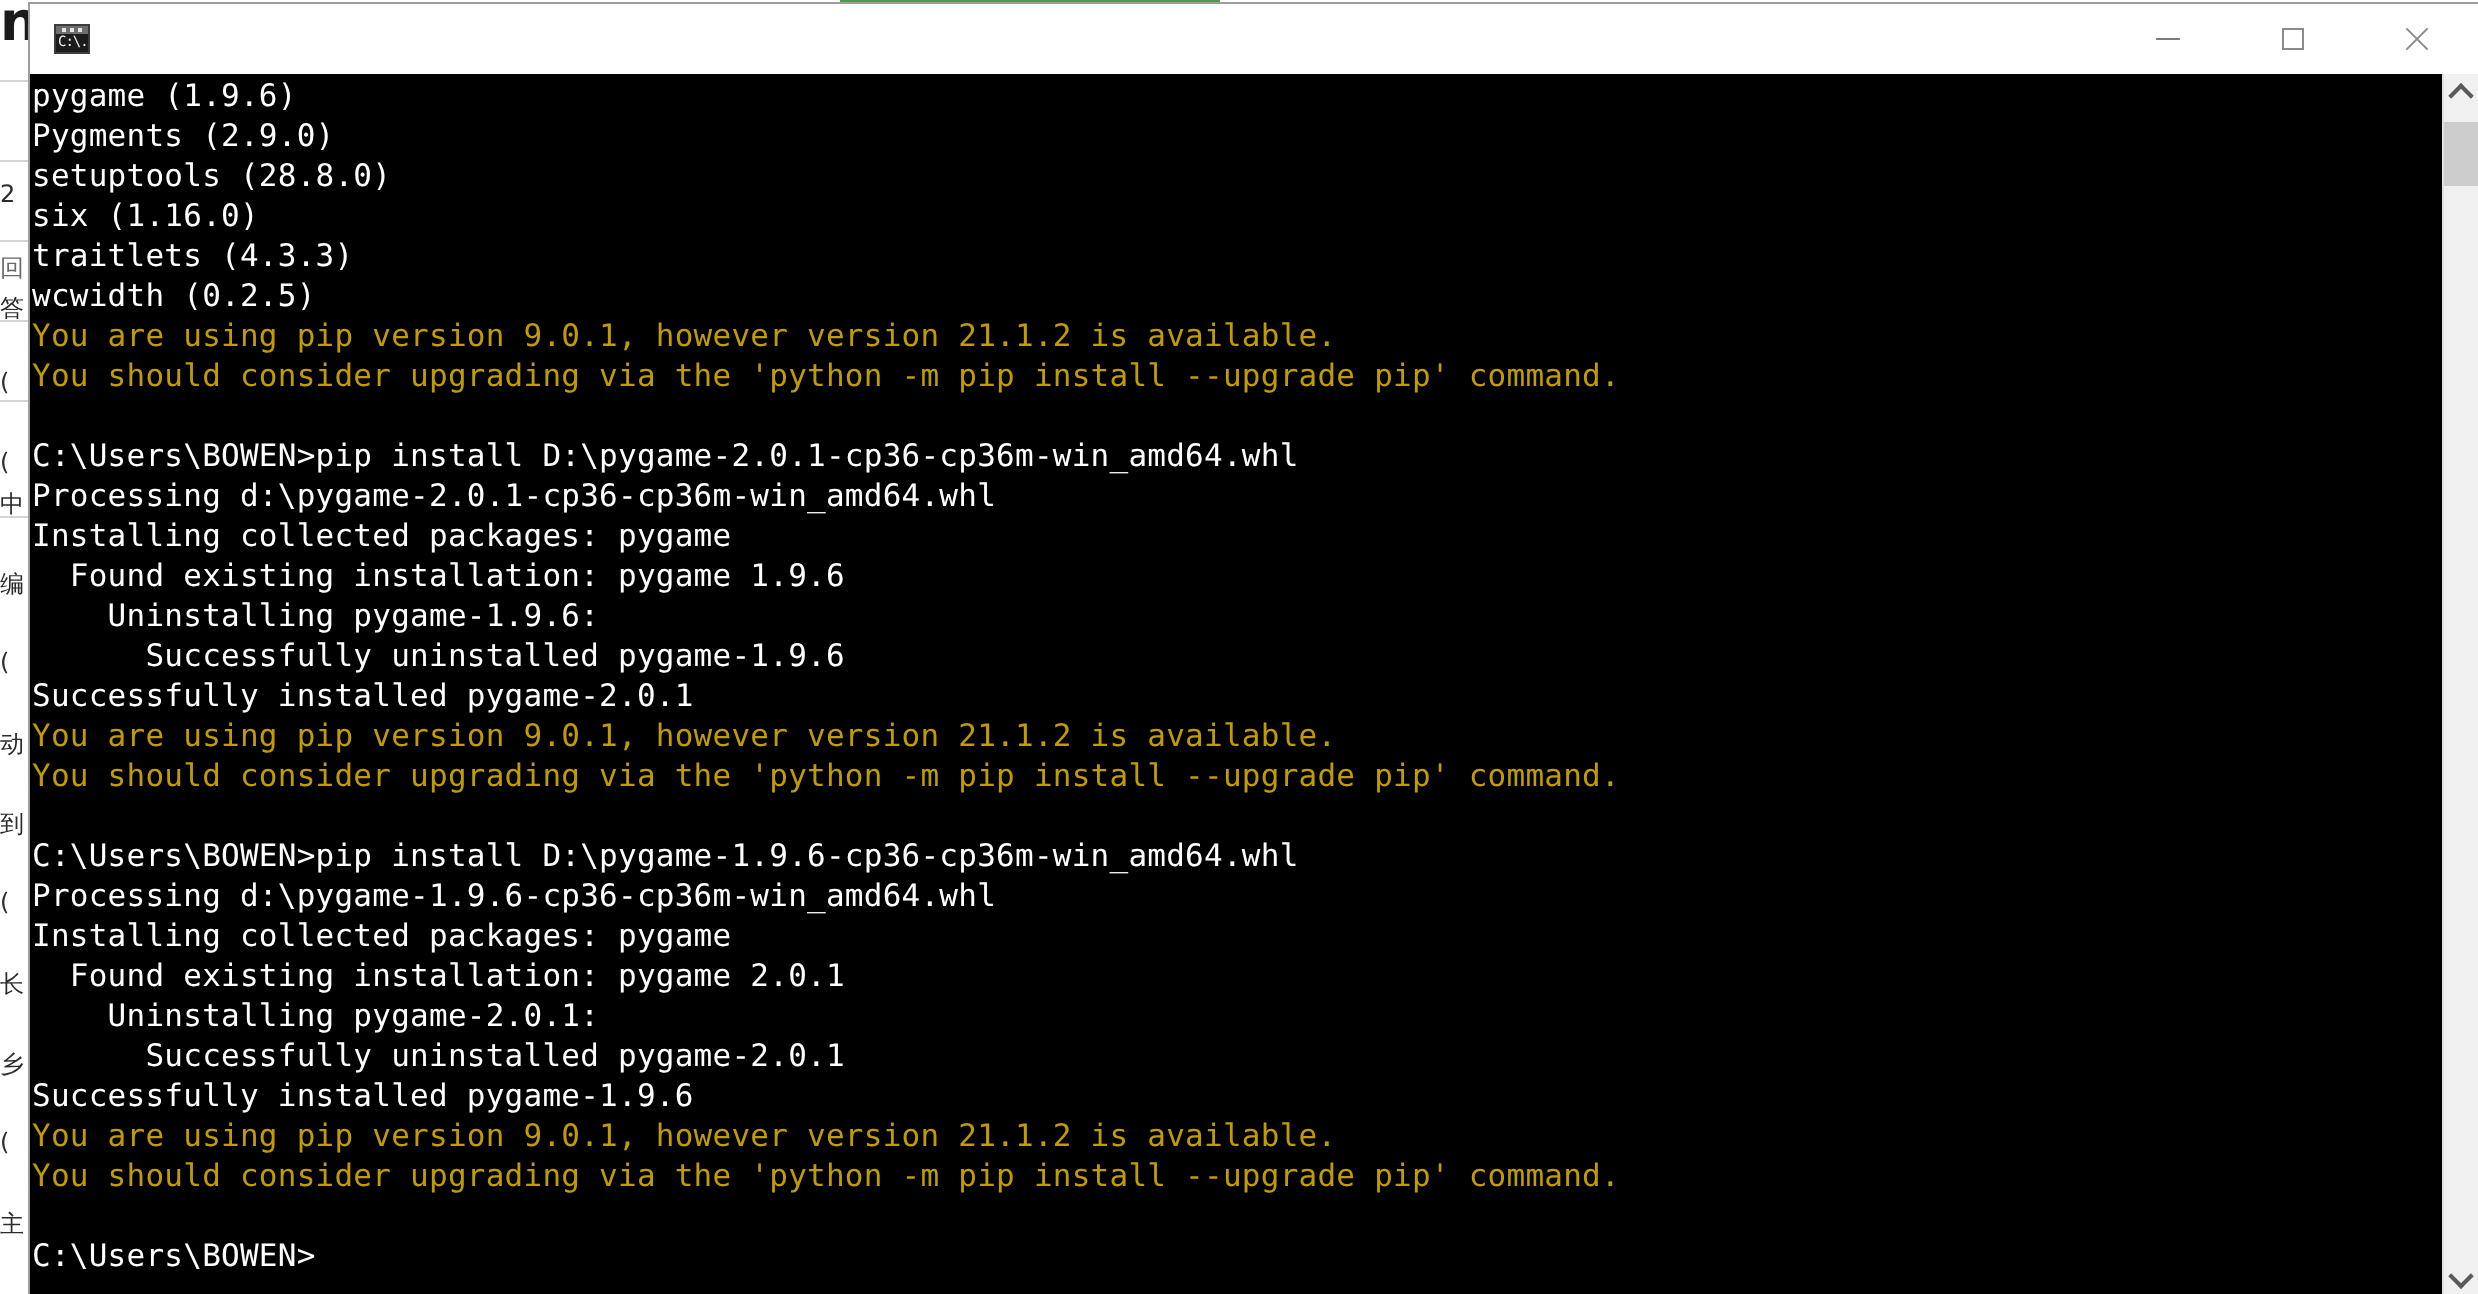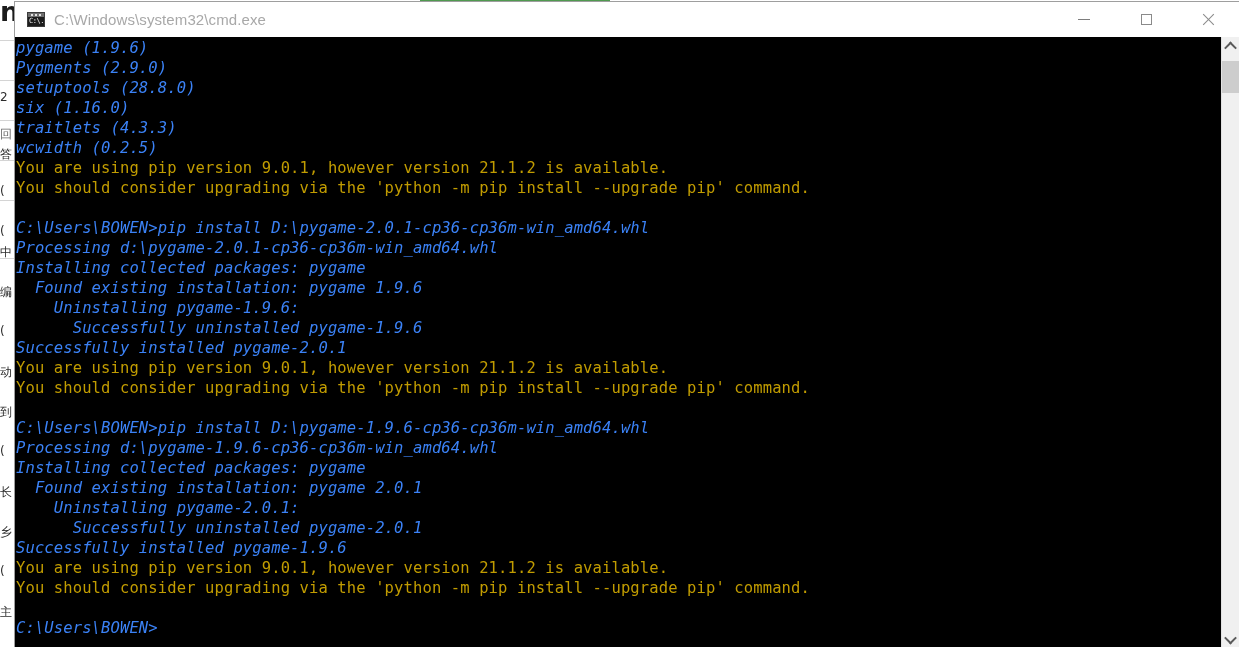--- a/index.html
+++ b/index.html
@@ -224,21 +224,21 @@
     padding-top: 1px;
     font-family: "DejaVu Sans Mono", monospace;
     font-size: 15.5px;
     line-height: 20px;
     color: #cccccc;
     white-space: pre;
     letter-spacing: 0.12px;
   }
   .ln { height: 20px; }
   .ln.warn { color: #c19c00; }
-  .ln.out  { color: #3b82f6; font-style: italic; }
+  .ln.out  { color: #ffffff; }
 
   
   #watermark {
     position: absolute;
     right: 28px;
     bottom: 14px;
     font-family: "Liberation Sans", sans-serif;
     font-size: 15px;
     color: #9a9a9a;
     white-space: nowrap;
@@ -333,21 +333,20 @@
 
   <div id="titlebar">
     <div id="title-icon">
       <div class="bar">
         <i style="right:3px"></i>
           <i style="right:7px"></i>
           <i style="right:11px"></i>
       </div>
       <div class="body">C:\.</div>
     </div>
-    <div id="title-text">C:\Windows\system32\cmd.exe</div>
 
     <div id="window-controls">
       <div class="winbtn">
         <span class="glyph-min"></span>
       </div>
       <div class="winbtn">
         <span class="glyph-max"></span>
       </div>
       <div class="winbtn close">
         <span class="glyph-close"></span>

